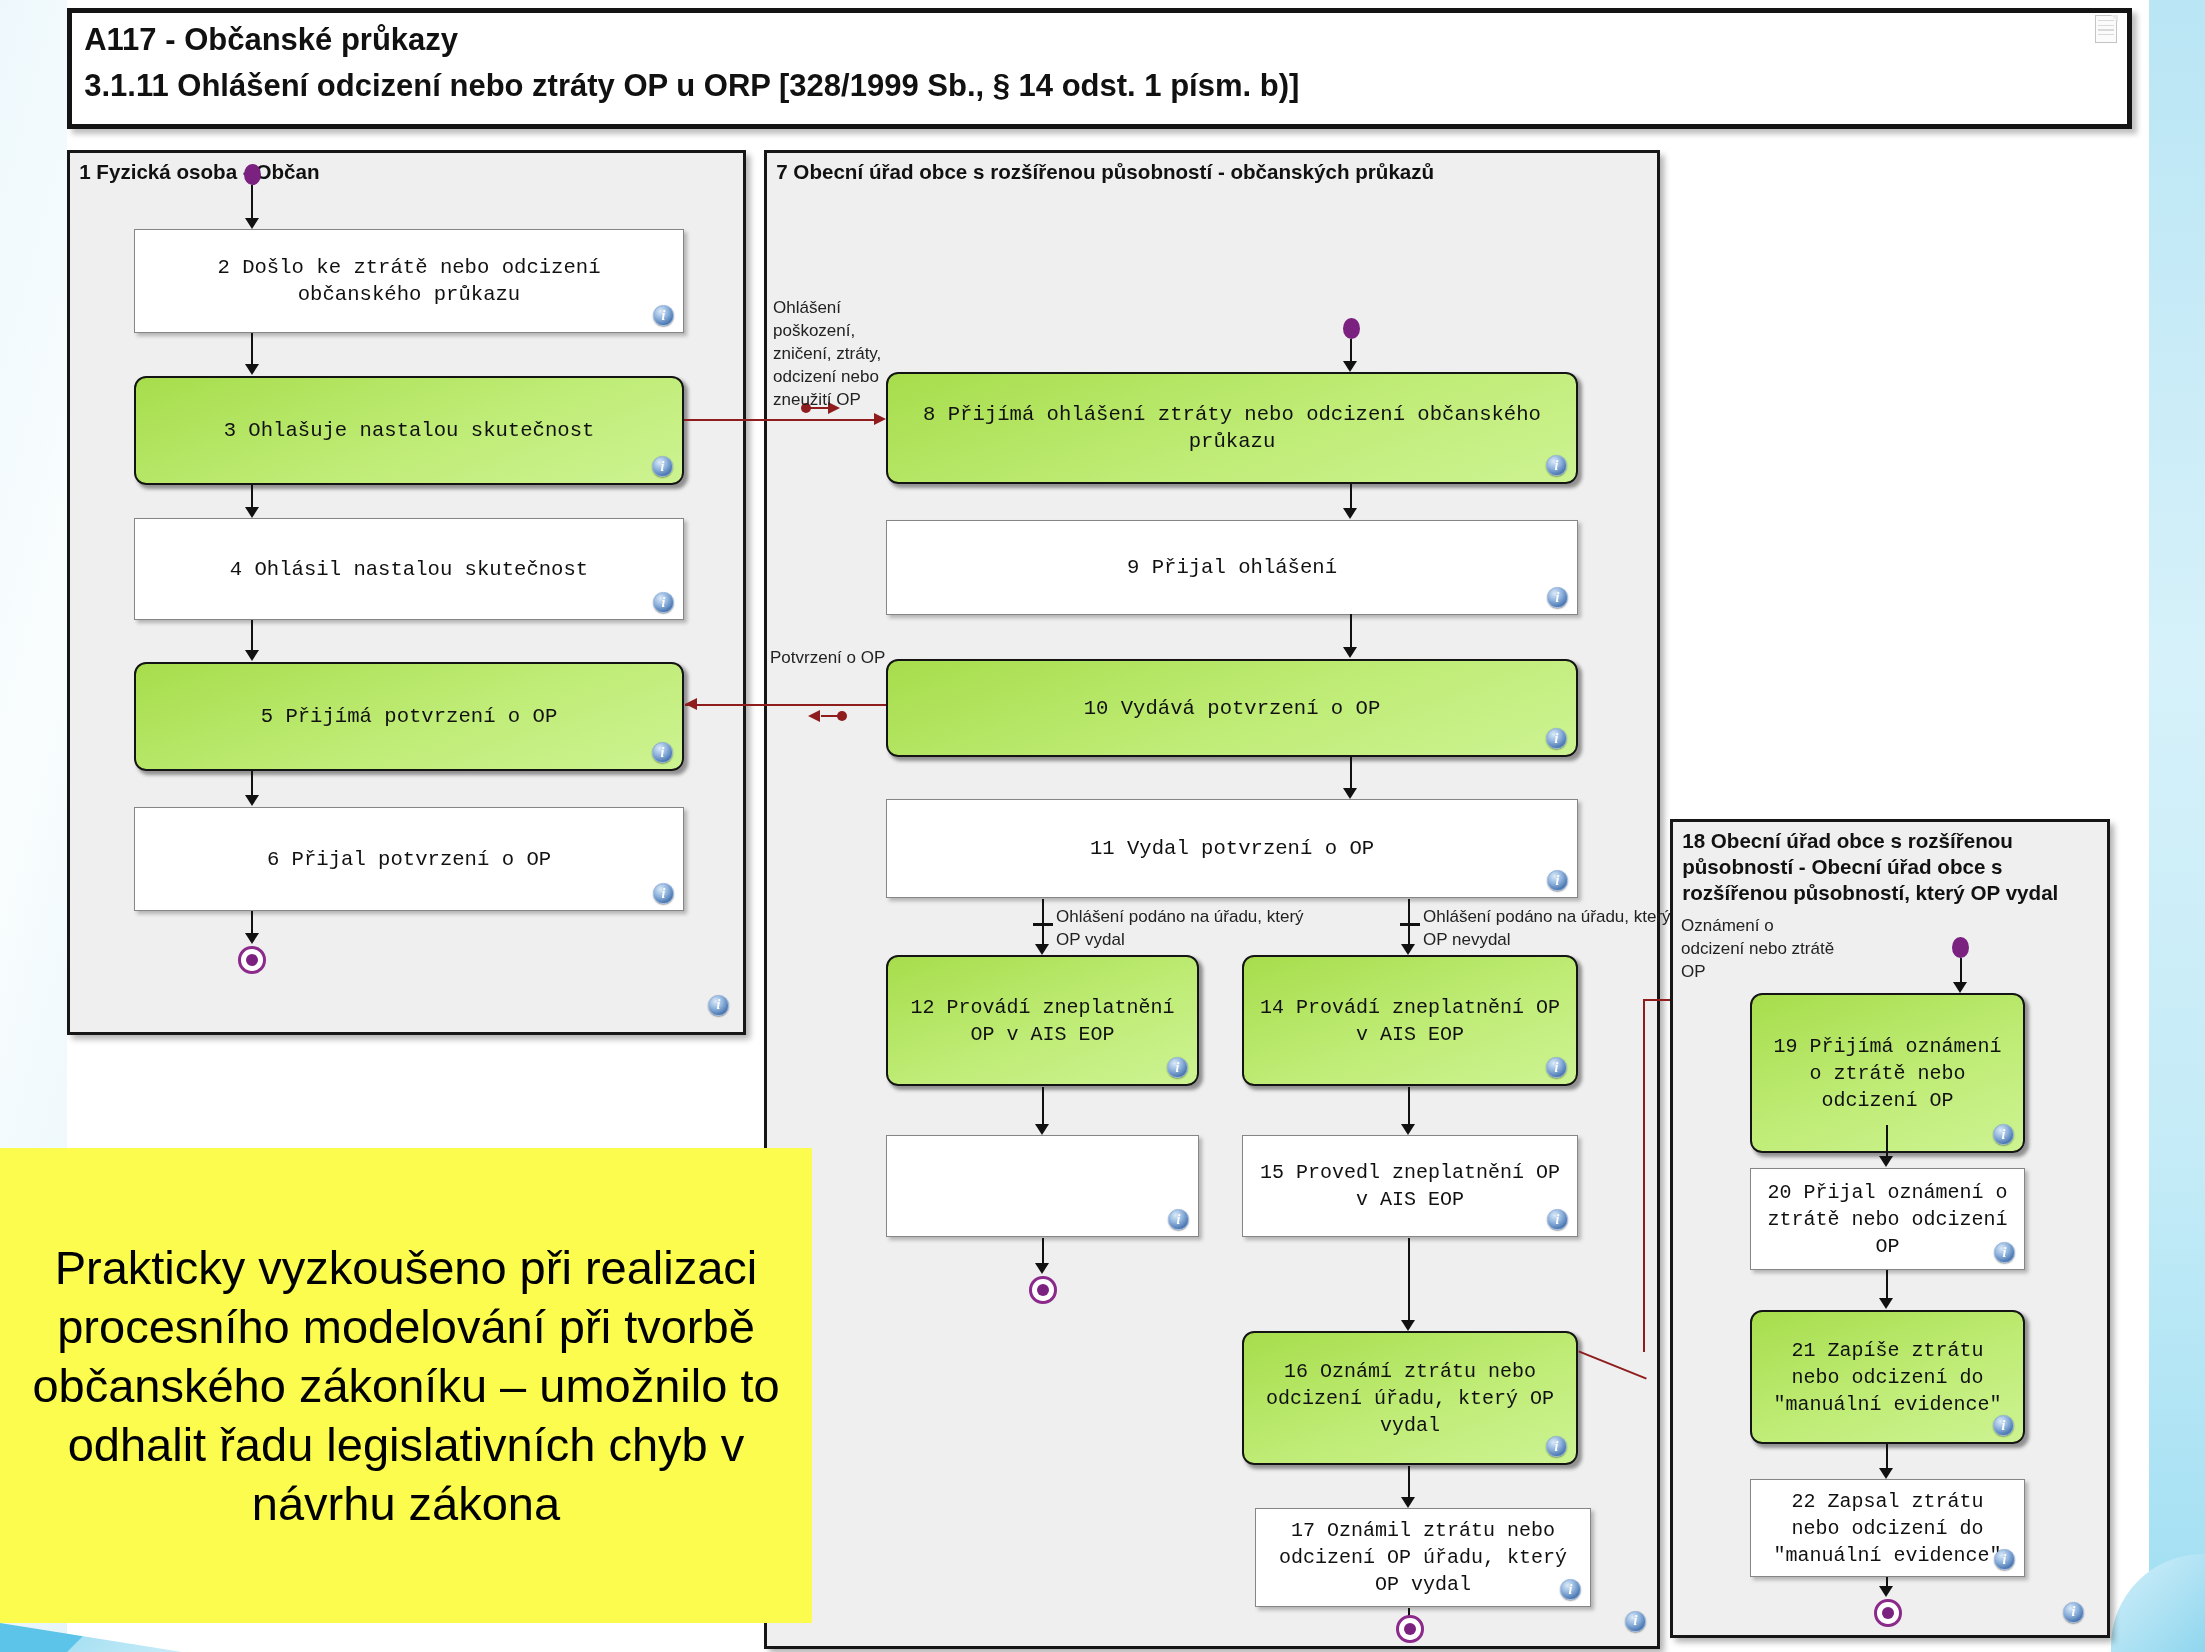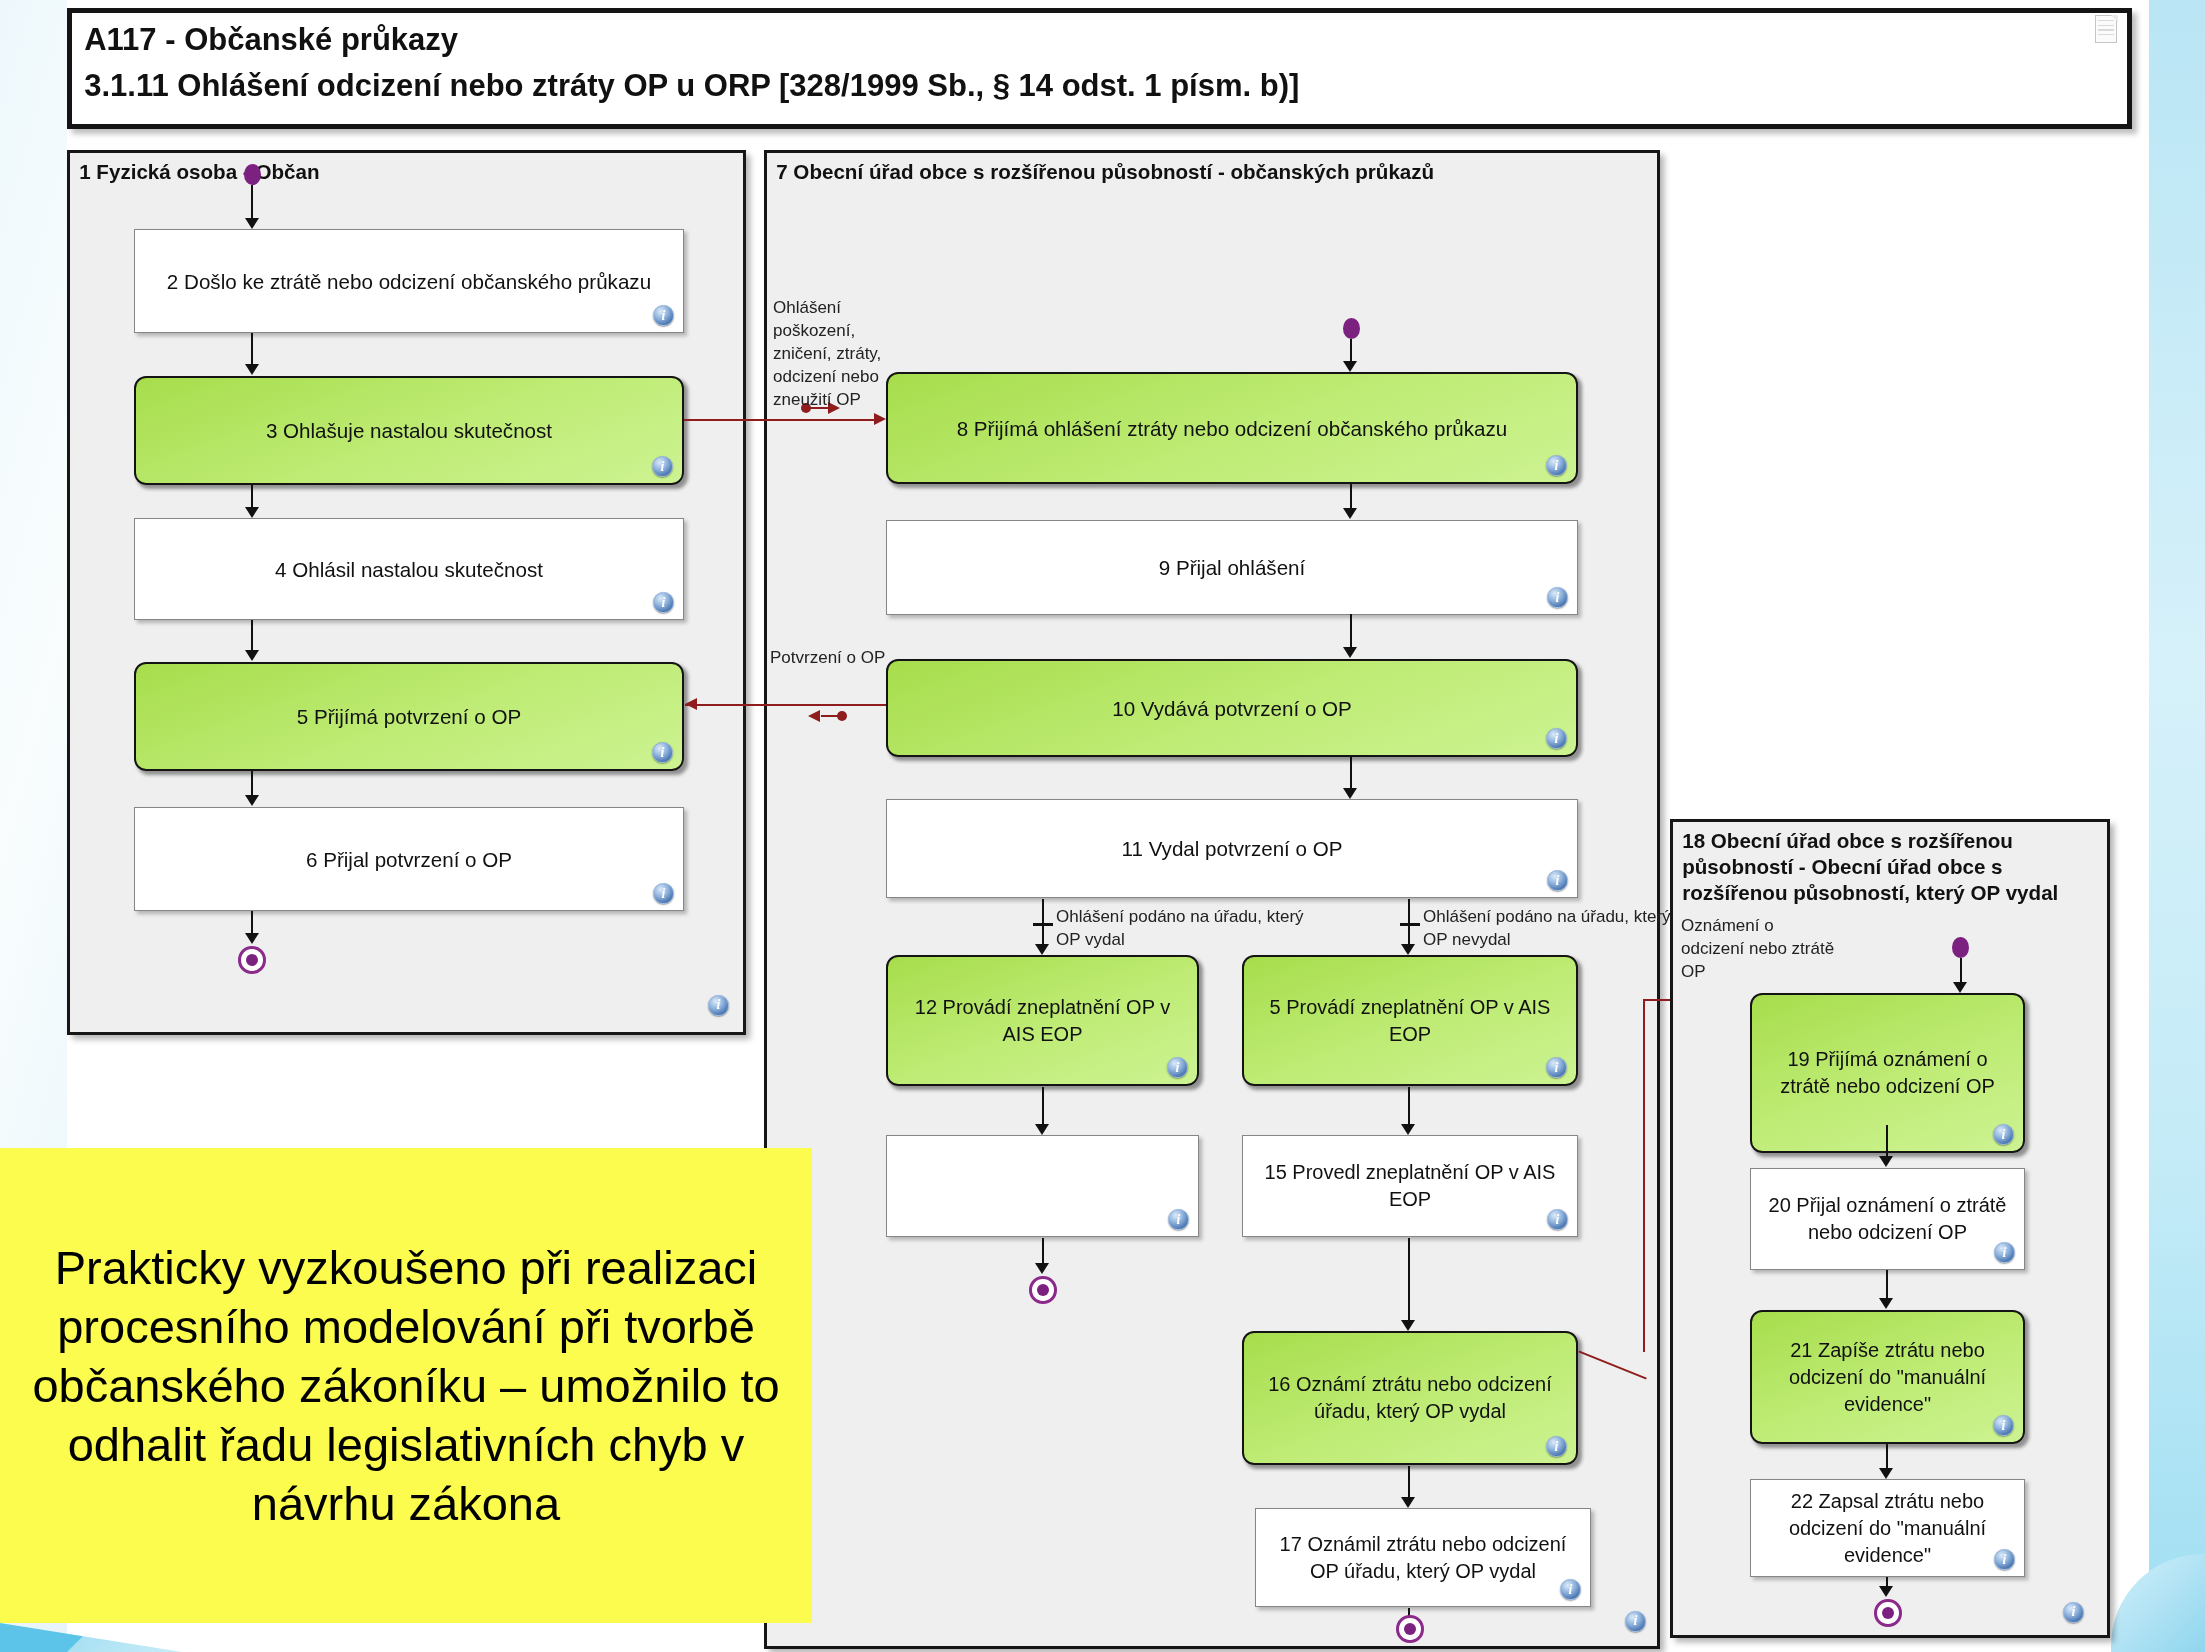--- a/index.html
+++ b/index.html
@@ -35,21 +35,21 @@
   .task{background:linear-gradient(160deg,#a7dd4c 0%,#bfec76 55%,#cdf392 100%);
     border:2.3px solid #141414;border-radius:12.2px;box-shadow:3.1px 3.1px 3.8px rgba(0,0,0,.4);}
   .state{background:#ffffff;border:1.5px solid #868686;box-shadow:3.1px 3.1px 3.8px rgba(0,0,0,.25);}
   .info{width:20.6px;height:20.6px;border-radius:50%;box-sizing:border-box;
     background:radial-gradient(circle at 35% 28%,#dcebf8 0%,#8fb3dd 40%,#4a76b0 75%,#3a639c 100%);
     border:1.5px solid #8eafda;box-shadow:0 0.8px 1.5px rgba(0,0,0,.45);
     color:#fff;font-family:"Liberation Serif",serif;font-weight:bold;font-style:italic;
     font-size:13.8px;display:flex;align-items:center;justify-content:center;}
   .info::after{content:"i";}
   .node .info{position:absolute;right:9.2px;bottom:6.1px;}
-  .node{position:absolute;}
+  .node{position:absolute;font-family:Liberation Mono, monospace;}
   
   .start-ev{width:17px;height:21.4px;border-radius:50%;background:#7b2180;}
   .end-ev{width:27.5px;height:27.5px;border-radius:50%;background:#fff;border:3.1px solid #8c2a8c;box-sizing:border-box;}
   .end-ev::after{content:"";position:absolute;left:4.6px;top:4.6px;width:12.2px;height:12.2px;border-radius:50%;background:#7b2180;}
   
   .vl{width:2.3px;background:#111;}
   .vl-red{width:2.3px;background:#8f1d1d;}
   .hl-red{height:2.3px;background:#8f1d1d;}
   .arr-d{width:0;height:0;border-left:7.6px solid transparent;border-right:7.6px solid transparent;border-top:11.5px solid #111;}
   .arr-r-red{width:0;height:0;border-top:6.9px solid transparent;border-bottom:6.9px solid transparent;border-left:12.2px solid #8f1d1d;}
@@ -165,21 +165,21 @@
 <div class="abs vl" style="left:1408px;top:899px;height:46px;"></div>
 <div class="abs tick" style="left:1400px;top:923px;"></div>
 <div class="abs arr-d" style="left:1401px;top:944px;"></div>
 <div class="abs flowlabel" style="left:1423px;top:905px;width:252px;">Ohlášení podáno na úřadu, který OP nevydal</div>
 
 <div class="node task" style="left:886px;top:955px;width:313px;height:131px;font-size:20px;">
   <span>12 Provádí zneplatnění OP v AIS EOP</span>
   <span class="info"></span>
 </div>
 <div class="node task" style="left:1242px;top:955px;width:336px;height:131px;font-size:20px;">
-  <span>5 Provádí zneplatnění OP v AIS EOP</span>
+  <span>14 Provádí zneplatnění OP v AIS EOP</span>
   <span class="info"></span>
 </div>
 
 <div class="abs vl" style="left:1042px;top:1087px;height:38px;"></div>
 <div class="abs arr-d" style="left:1035px;top:1124px;"></div>
 <div class="abs vl" style="left:1408px;top:1087px;height:38px;"></div>
 <div class="abs arr-d" style="left:1401px;top:1124px;"></div>
 
 <div class="node state" style="left:886px;top:1135px;width:313px;height:102px;font-size:20px;">
   <span class="info"></span>

